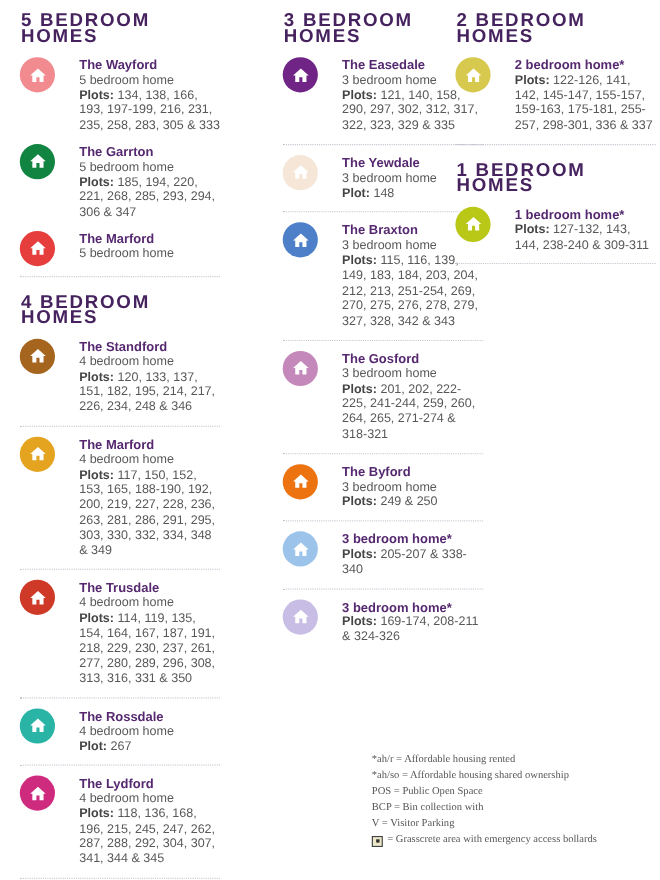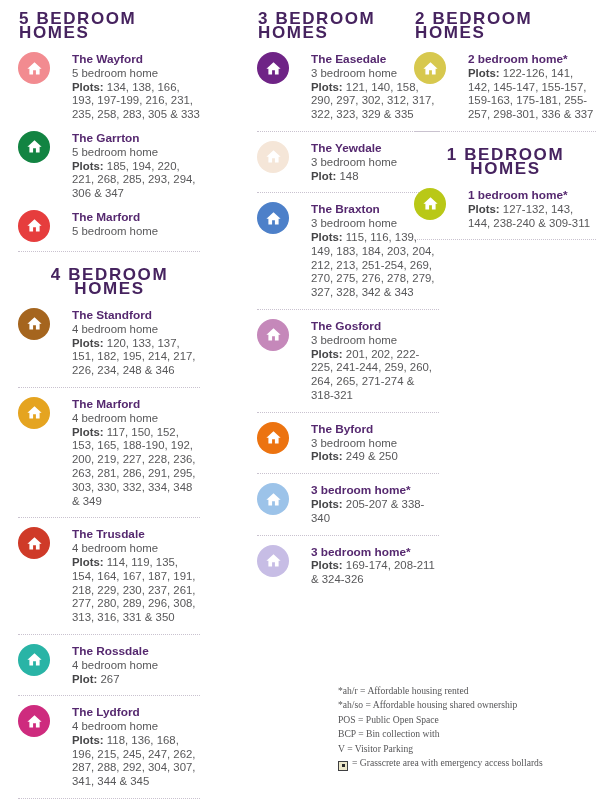--- a/index.html
+++ b/index.html
@@ -17,21 +17,21 @@
   #col-2 { left:414px; width:182px; }
 
   .section-title {
     margin:0 0 12px 1px;
     font-size:17px;
     font-weight:bold;
     letter-spacing:1.6px;
     color:#46235f;
     line-height:14px;
   }
-  .section-title.later { margin-top:16px;text-align:center; }
+  .section-title.later { margin-top:16px; }
 
   .entry { display:flex; gap:22px; margin:0 0 9px 0; }
   .icon-circle {
     flex:0 0 32px;
     width:32px; height:32px;
     border-radius:50%;
     display:flex; align-items:center; justify-content:center;
   }
   .icon-circle svg { width:17px; height:17px; display:block; }
 

